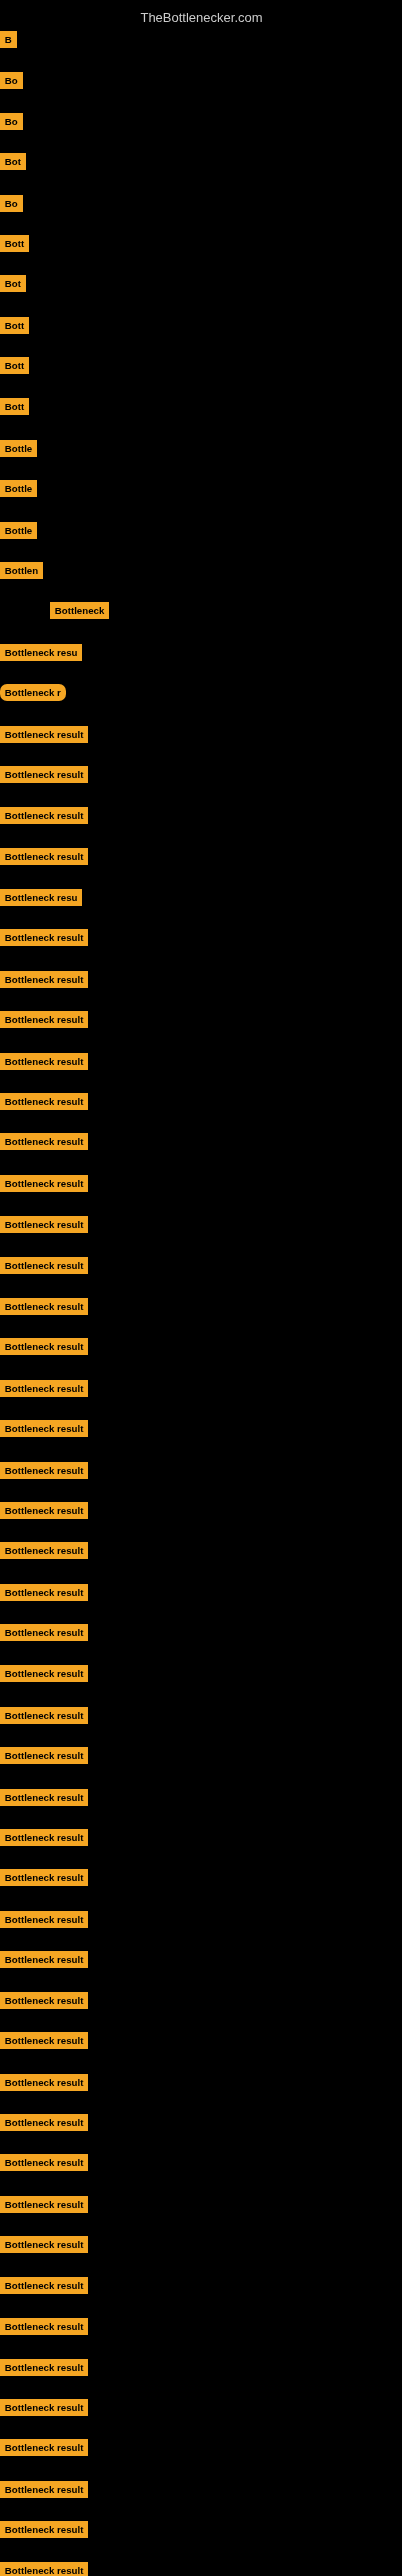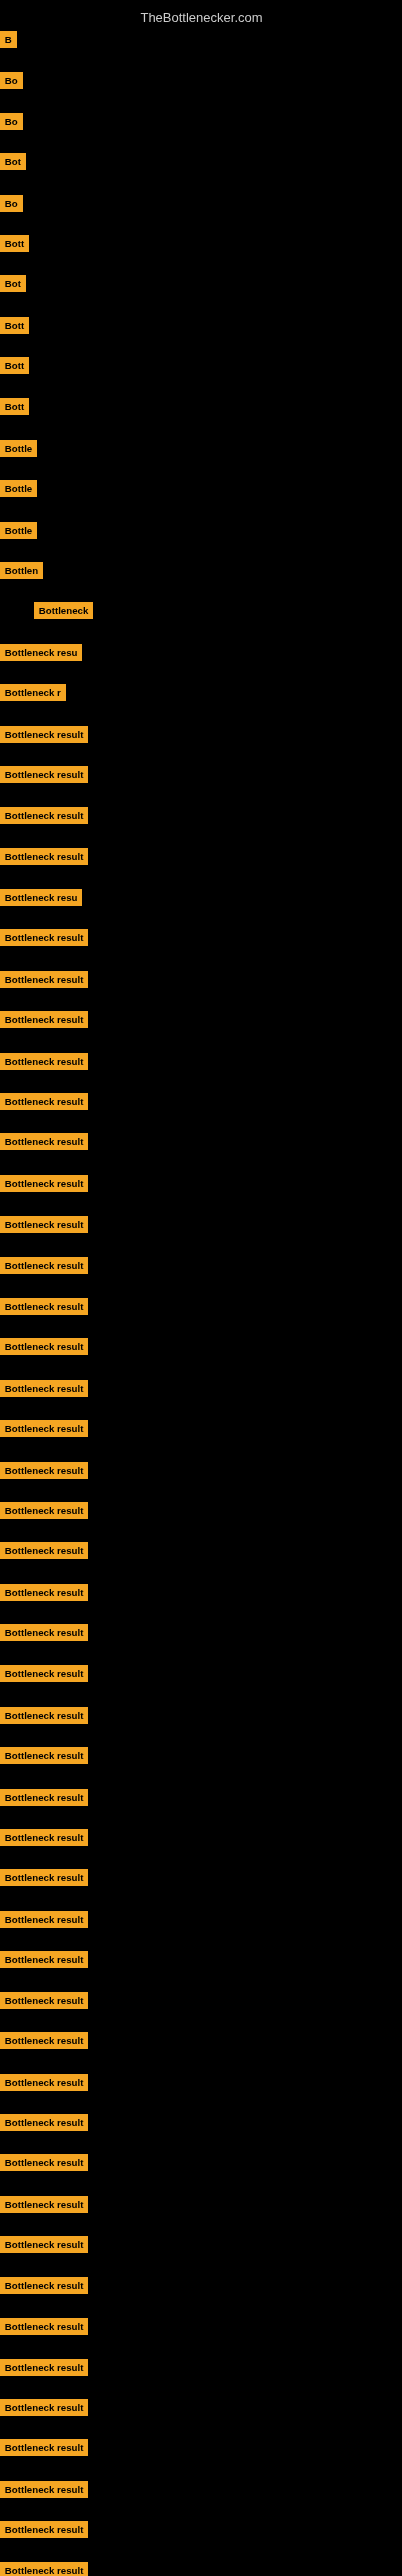--- a/index.html
+++ b/index.html
@@ -51,23 +51,23 @@
     <div class="badge-container" style="top: 195px; left: 0px; position: absolute;"><span class="badge" style="max-width: 26px;">Bo</span></div>
     <div class="badge-container" style="top: 235px; left: 0px; position: absolute;"><span class="badge" style="max-width: 32px;">Bott</span></div>
     <div class="badge-container" style="top: 275px; left: 0px; position: absolute;"><span class="badge" style="max-width: 29px;">Bot</span></div>
     <div class="badge-container" style="top: 317px; left: 0px; position: absolute;"><span class="badge" style="max-width: 32px;">Bott</span></div>
     <div class="badge-container" style="top: 357px; left: 0px; position: absolute;"><span class="badge" style="max-width: 32px;">Bott</span></div>
     <div class="badge-container" style="top: 398px; left: 0px; position: absolute;"><span class="badge" style="max-width: 32px;">Bott</span></div>
     <div class="badge-container" style="top: 440px; left: 0px; position: absolute;"><span class="badge" style="max-width: 37px;">Bottle</span></div>
     <div class="badge-container" style="top: 480px; left: 0px; position: absolute;"><span class="badge" style="max-width: 42px;">Bottle</span></div>
     <div class="badge-container" style="top: 522px; left: 0px; position: absolute;"><span class="badge" style="max-width: 42px;">Bottle</span></div>
     <div class="badge-container" style="top: 562px; left: 0px; position: absolute;"><span class="badge" style="max-width: 50px;">Bottlen</span></div>
-    <div class="badge-container" style="top: 602px; left: 0px; position: absolute; padding-left: 34px;"><span class="badge" style="max-width: 66px;">Bottleneck</span></div>
+    <div class="badge-container" style="top: 602px; left: 16px; position: absolute; padding-left: 34px;"><span class="badge" style="max-width: 66px;">Bottleneck</span></div>
     <div class="badge-container" style="top: 644px; left: 0px; position: absolute;"><span class="badge" style="max-width: 95px;">Bottleneck resu</span></div>
-    <div class="badge-container" style="top: 684px; left: 0px; position: absolute;"><span class="badge" style="max-width: 79px;">Bottleneck r</span></div>
+    <div class="badge-container" style="top: 684px; left: 0px; position: absolute;"><span class="badge" style="max-width: 79px; border-radius: 7px;">Bottleneck r</span></div>
     <div class="badge-container" style="top: 726px; left: 0px; position: absolute;"><span class="badge" style="max-width: 105px;">Bottleneck result</span></div>
     <div class="badge-container" style="top: 766px; left: 0px; position: absolute;"><span class="badge" style="max-width: 105px;">Bottleneck result</span></div>
     <div class="badge-container" style="top: 807px; left: 0px; position: absolute;"><span class="badge" style="max-width: 105px;">Bottleneck result</span></div>
     <div class="badge-container" style="top: 848px; left: 0px; position: absolute;"><span class="badge" style="max-width: 105px;">Bottleneck result</span></div>
     <div class="badge-container" style="top: 889px; left: 0px; position: absolute;"><span class="badge" style="max-width: 95px;">Bottleneck resu</span></div>
     <div class="badge-container" style="top: 929px; left: 0px; position: absolute;"><span class="badge" style="max-width: 105px;">Bottleneck result</span></div>
     <div class="badge-container" style="top: 971px; left: 0px; position: absolute;"><span class="badge" style="max-width: 105px;">Bottleneck result</span></div>
     <div class="badge-container" style="top: 1011px; left: 0px; position: absolute;"><span class="badge" style="max-width: 113px;">Bottleneck result</span></div>
     <div class="badge-container" style="top: 1053px; left: 0px; position: absolute;"><span class="badge" style="max-width: 113px;">Bottleneck result</span></div>
     <div class="badge-container" style="top: 1093px; left: 0px; position: absolute;"><span class="badge" style="max-width: 127px;">Bottleneck result</span></div>

